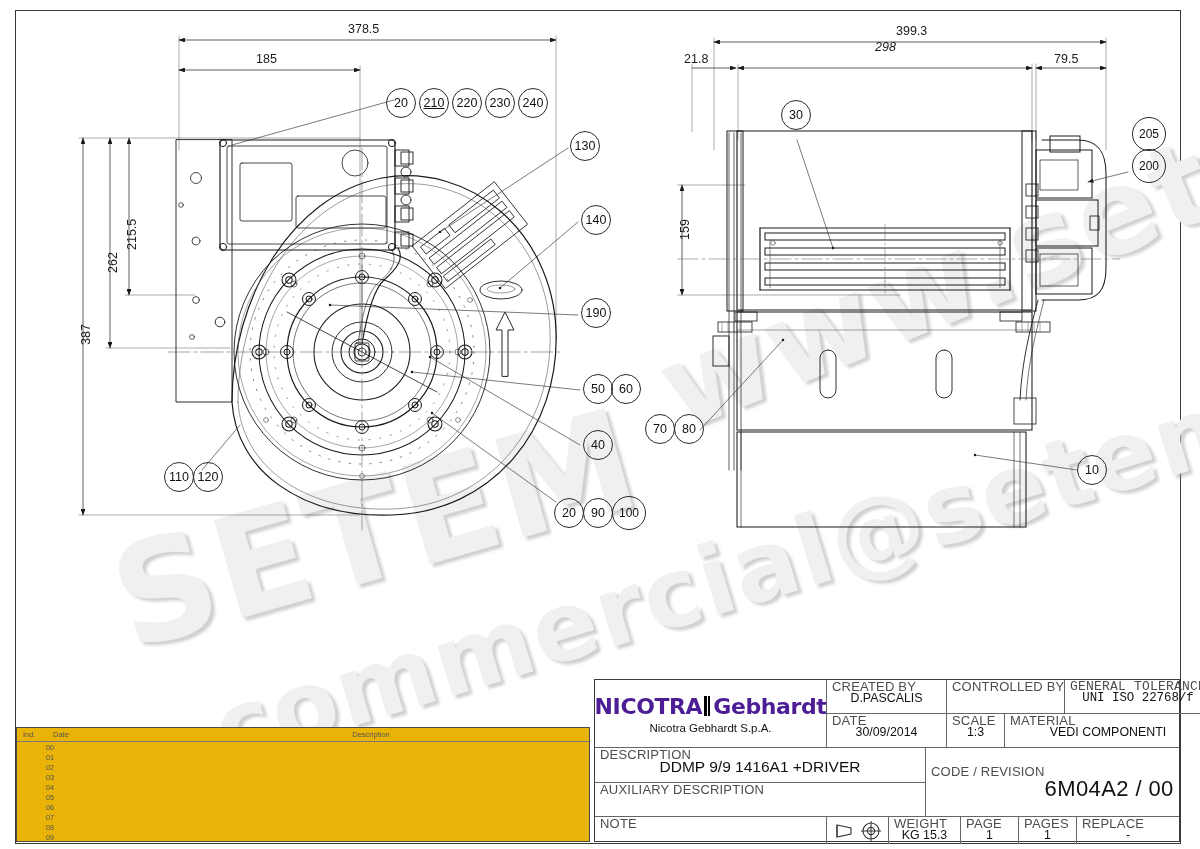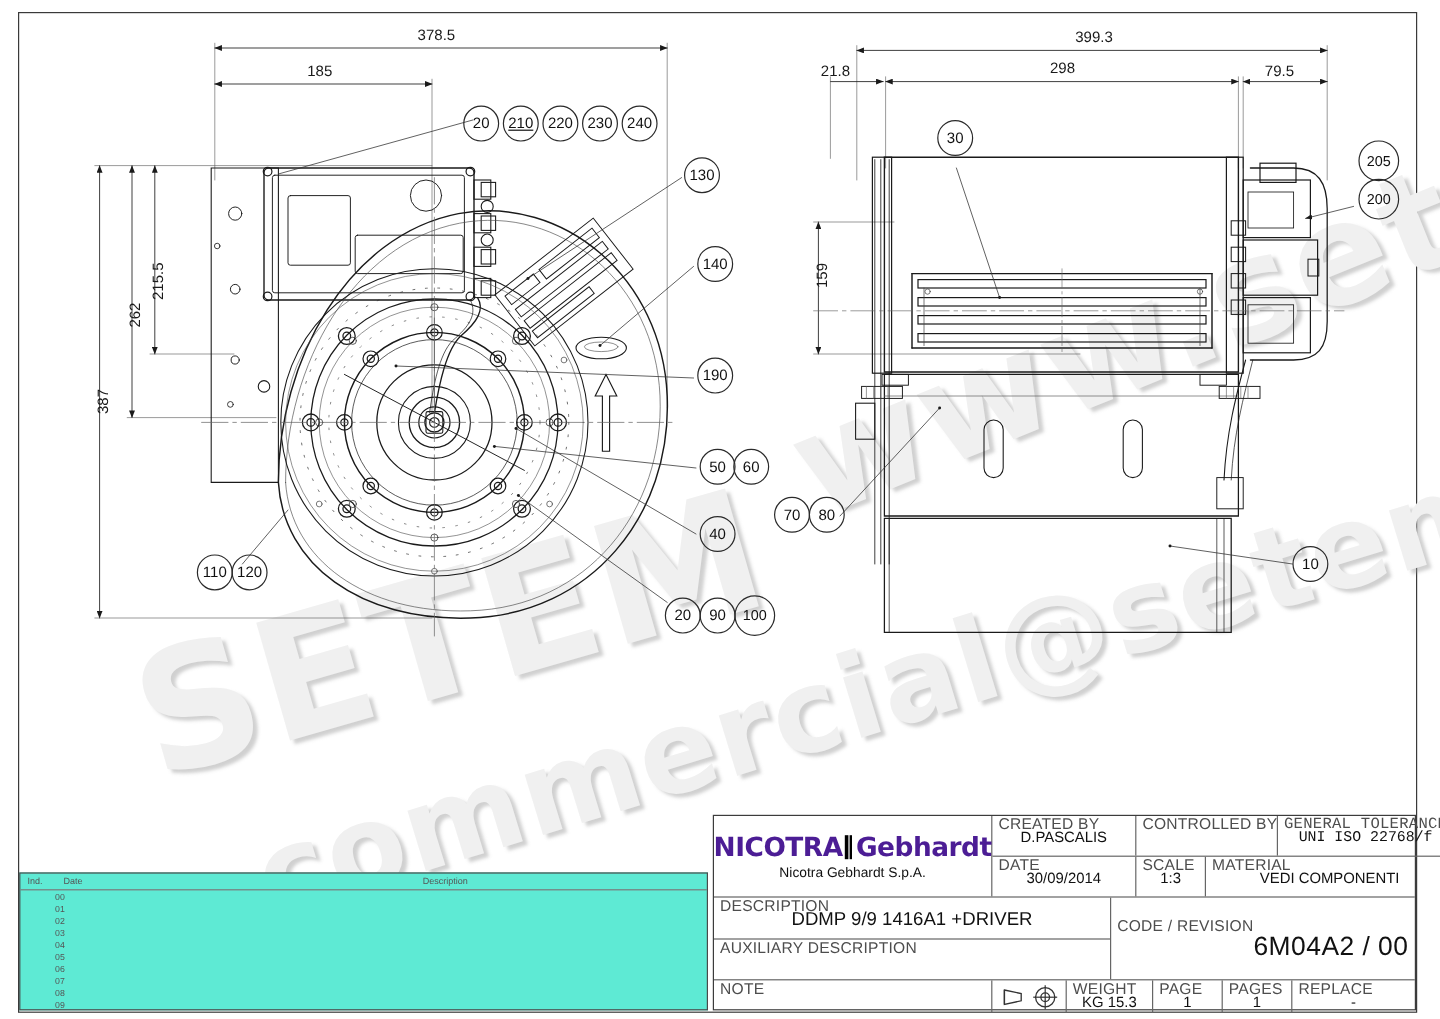--- a/index.html
+++ b/index.html
@@ -32,21 +32,21 @@
   .dimtxt.vert{transform:rotate(-90deg);transform-origin:0 0;}
 
   .balloon{position:absolute;z-index:7;width:30px;height:30px;border-radius:50%;
      border:1.1px solid #2a2a2a;background:transparent;
      display:flex;align-items:center;justify-content:center;
      font-size:12.5px;color:#111;box-sizing:border-box;}
   .balloon.w3{width:34px;height:34px;font-size:12px;}
 
   
   .revtable{position:absolute;left:16px;top:727px;width:574px;height:115px;z-index:8;
-     background:#5eead4;border:1.3px solid #4a4a4a;box-sizing:border-box;}
+     background:#eab308;border:1.3px solid #4a4a4a;box-sizing:border-box;}
   .revhead{display:flex;height:13px;border-bottom:1.1px solid #7a7a7a;
      font-size:7.5px;color:#555;align-items:center;}
   .revhead .c1{width:30px;padding-left:6px;}
   .revhead .c2{width:100px;}
   .revhead .c3{flex:1;text-align:center;}
   .revrow{display:flex;height:10.1px;font-size:7.3px;color:#555;align-items:center;text-align:right;}
   .revrow .c1{width:30px;padding-left:7px;}
   .revrow .c2{width:100px;}
   .revrow .c3{flex:1;}
 
@@ -370,21 +370,21 @@
   </svg>
 
   <div class="dimtxt" style="left:348px;top:22px;">378.5</div>
   <div class="dimtxt" style="left:256px;top:52px;">185</div>
   <div class="dimtxt vert" style="left:79px;top:345px;">387</div>
   <div class="dimtxt vert" style="left:106px;top:273px;">262</div>
   <div class="dimtxt vert" style="left:125px;top:250px;">215.5</div>
 
   <div class="dimtxt" style="left:896px;top:24px;">399.3</div>
   <div class="dimtxt" style="left:684px;top:52px;">21.8</div>
-  <div class="dimtxt" style="left:875px;top:50px;">298</div>
+  <div class="dimtxt" style="left:875px;top:40px;font-style:italic;">298</div>
   <div class="dimtxt" style="left:1054px;top:52px;">79.5</div>
   <div class="dimtxt vert" style="left:678px;top:240px;">159</div>
 
   <div class="balloon" style="left:386px;top:88px;">20</div>
   <div class="balloon" style="left:419px;top:88px;text-decoration:underline;">210</div>
   <div class="balloon" style="left:452px;top:88px;">220</div>
   <div class="balloon" style="left:485px;top:88px;">230</div>
   <div class="balloon" style="left:518px;top:88px;">240</div>
   <div class="balloon" style="left:570px;top:131px;">130</div>
   <div class="balloon" style="left:581px;top:205px;">140</div>

